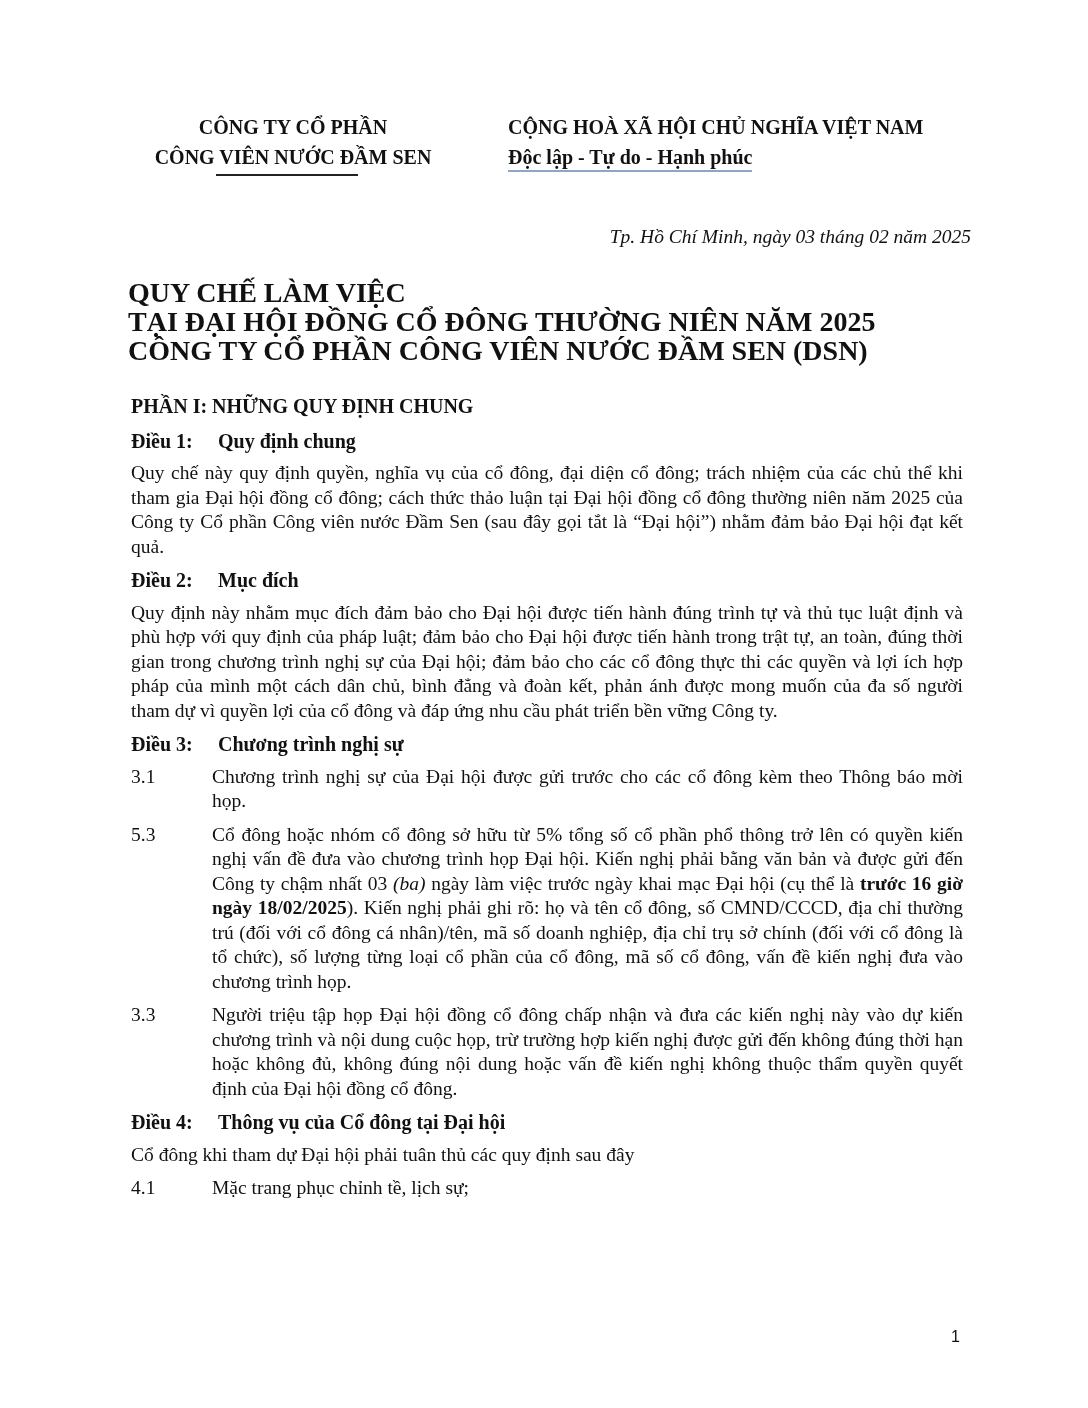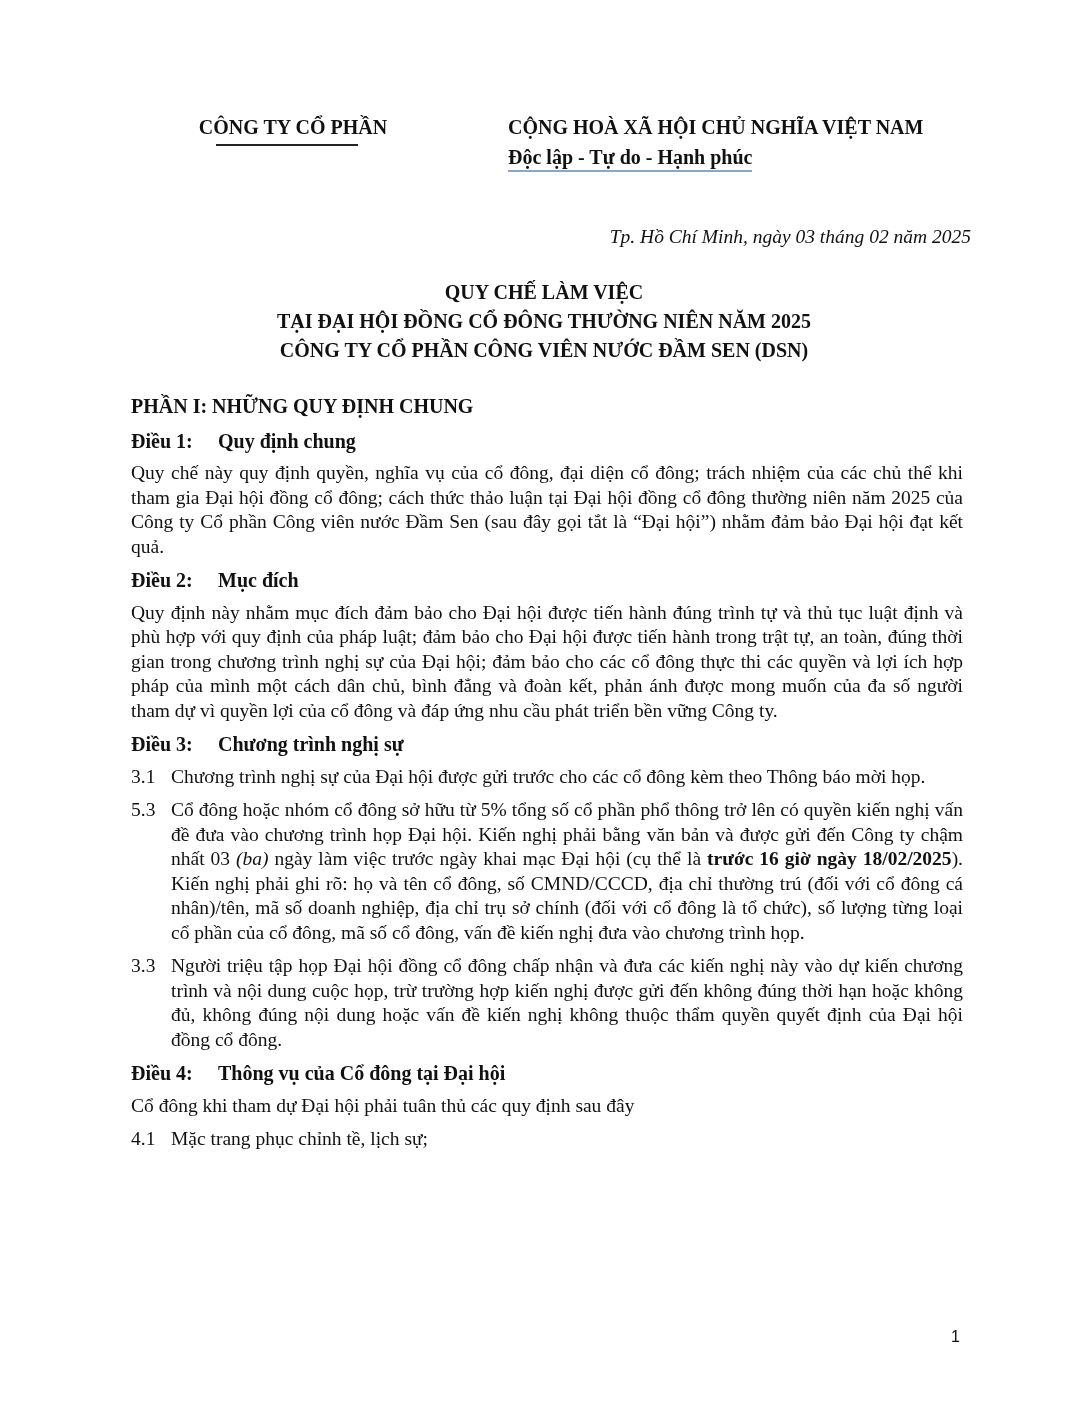--- a/index.html
+++ b/index.html
@@ -54,23 +54,23 @@
     .date-line {
       position: absolute;
       right: 117px; top: 226px;
       font-style: italic;
       font-size: 19.5px;
     }
     .title-block {
       position: absolute;
       left: 128px; top: 278px;
       width: 832px;
-      text-align: center;
+      text-align: left;
       font-weight: bold;
-      font-size: 20px;
+      font-size: 28px;
       line-height: 29px;
     }
     .content {
       position: absolute;
       left: 131px; top: 378px;
       width: 832px;
       font-size: 19.5px;
       line-height: 24.5px;
       margin-top: 16px;
     }
@@ -88,20 +88,21 @@
       display: inline-block;
       width: 87px;
     }
     .para {
       text-align: justify;
       margin: 0 0 9px 0;
     }
     .item {
       display: flex;
       margin: 0 0 9px 0;
+      gap: 41px;
     }
     .item .inum {
       width: 40px;
       flex: 0 0 40px;
     }
     .item .itext {
       flex: 1;
       text-align: justify;
     }
     .page-number {
@@ -111,20 +112,21 @@
       font-size: 16px;
     }
   </style>
 </head>
 <body>
 
 <div class="page">
 
   <div class="hdr-left">
     <div>CÔNG TY CỔ PHẦN</div>
+    <div>CÔNG VIÊN NƯỚC ĐẦM SEN</div>
     <div class="rule"></div>
   </div>
 
   <div class="hdr-right">
     <div>CỘNG HOÀ XÃ HỘI CHỦ NGHĨA VIỆT NAM</div>
     <div><span class="motto">Độc lập - Tự do - Hạnh phúc</span></div>
   </div>
 
   <div class="date-line">Tp. Hồ Chí Minh, ngày 03 tháng 02 năm 2025</div>
 

